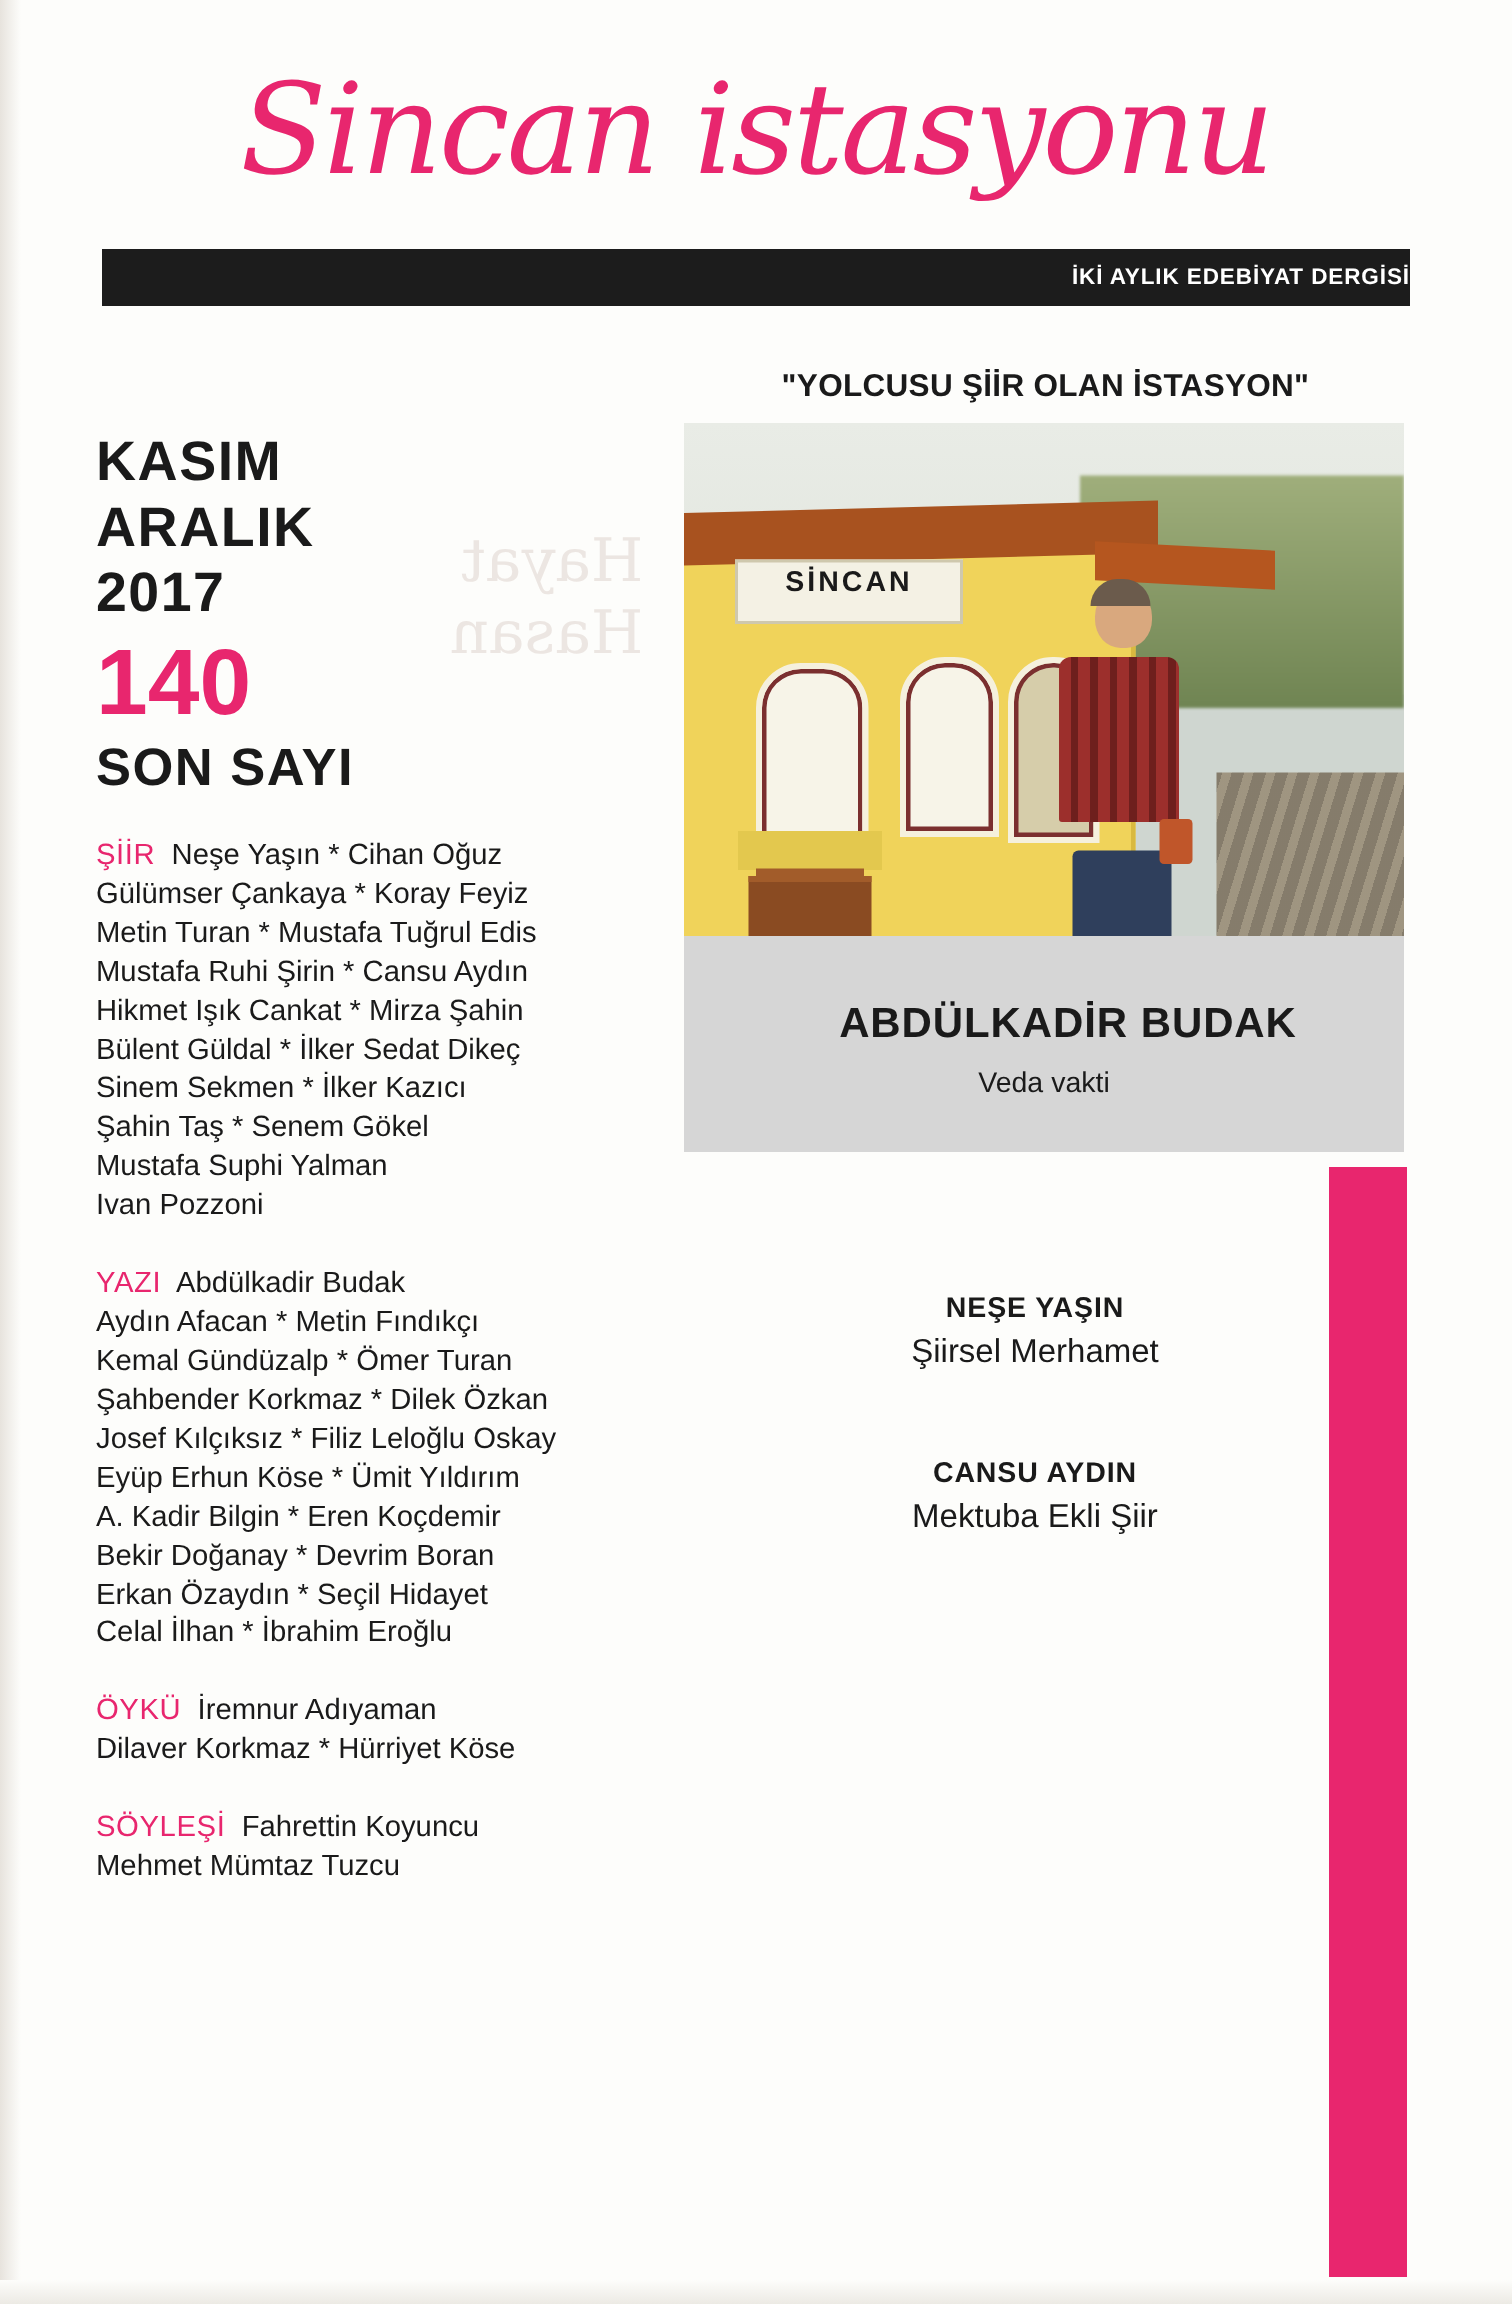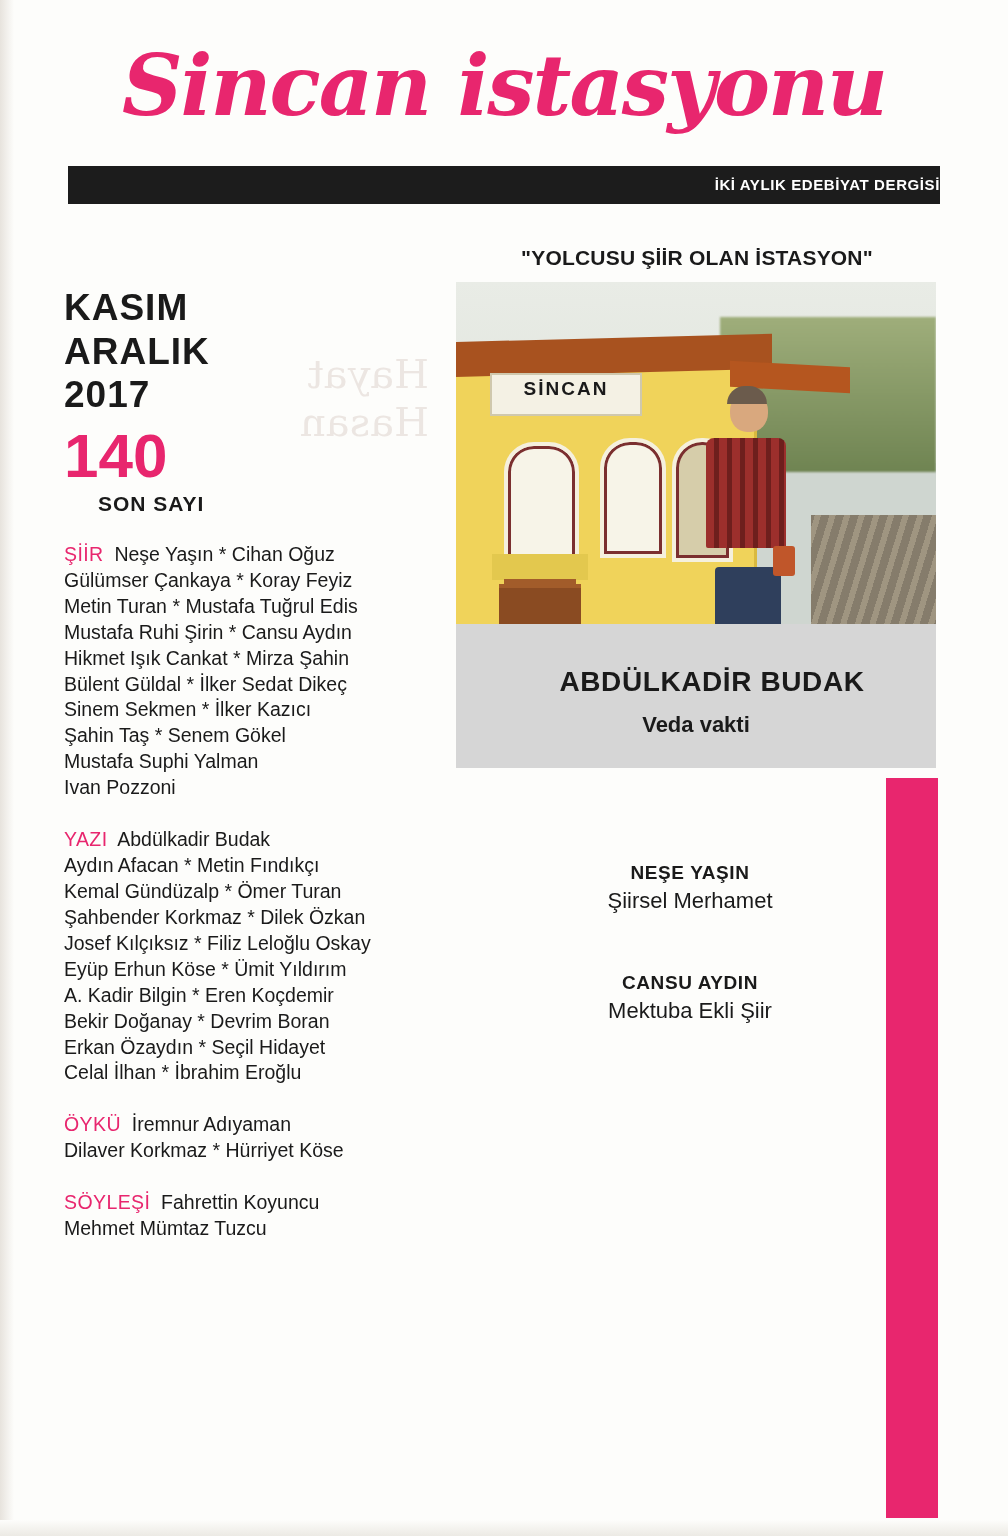--- a/index.html
+++ b/index.html
@@ -25,21 +25,21 @@
   
   .masthead {
     position: absolute;
     top: 44px;
     left: 0;
     width: 100%;
     text-align: center;
   }
   .masthead-title {
     font-family: "DejaVu Serif", serif;
-    font-weight: bold;
+    font-weight: normal;
     font-style: italic;
     font-size: 84px;
     letter-spacing: -2px;
     color: #e8266e;
     line-height: 1;
     white-space: nowrap;
   }
   .subtitle-bar {
     position: absolute;
     top: 166px;
@@ -73,25 +73,24 @@
     color: #1a1a1a;
   }
   .issue-no {
     font-size: 62px;
     font-weight: bold;
     color: #e8266e;
     line-height: 1.08;
     margin-top: 6px;
   }
   .issue-label {
-    font-size: 21px;
+    font-size: 35px;
     font-weight: bold;
     letter-spacing: 1px;
     margin-top: 2px;
-    margin-left: 34px;
   }
 
   .section-block {
     margin-top: 26px;
     font-size: 19.5px;
     line-height: 1.33;
     color: #1a1a1a;
   }
   .section-block .cat {
     color: #e8266e;
@@ -231,22 +230,21 @@
     font-size: 28px;
     font-weight: bold;
     letter-spacing: 0.6px;
     padding-left: 32px;
   }
   .feature-sub {
     position: absolute;
     left: 0; right: 0;
     top: 88px;
     text-align: center;
-    font-size: 22px;
-    font-weight: bold;
+    font-size: 19px;
   }
 
   
   .pink-bar {
     position: absolute;
     left: 886px;
     top: 778px;
     width: 52px;
     height: 740px;
     background: #e8266e;

